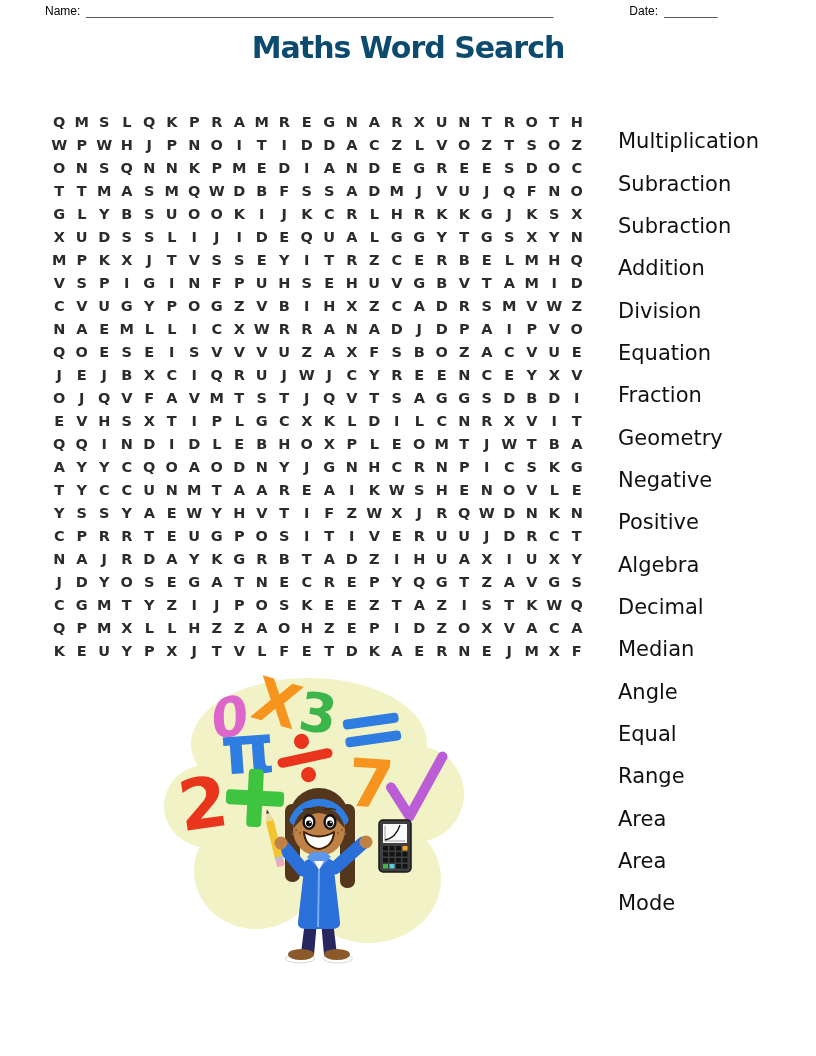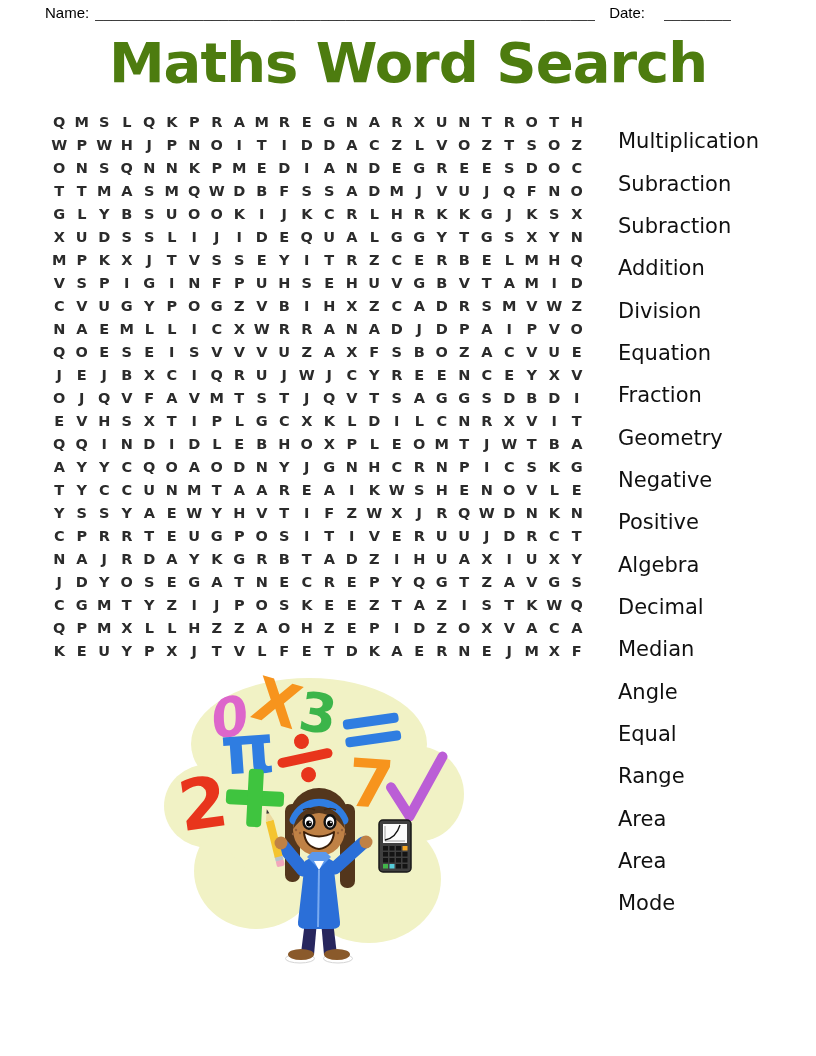--- a/index.html
+++ b/index.html
@@ -1,26 +1,26 @@
 <!DOCTYPE html>
 <html><head>
 <meta charset="utf-8">
 <style>
   html,body{margin:0;padding:0;background:#fff;}
   .page{position:relative;width:816px;height:1056px;background:#ffffff;overflow:hidden;
         font-family:"DejaVu Sans","Liberation Sans",sans-serif;}
   
   .header{position:absolute;left:45px;right:74px;top:4px;display:flex;align-items:flex-end;
-          font-family:"Liberation Sans",sans-serif;font-size:15px;color:#000;}
+          font-family:"Liberation Sans",sans-serif;font-size:12px;color:#000;}
   .blank{white-space:nowrap;overflow:hidden;color:#333;}
   .name-blank{flex:1;margin:0 14px 0 6px;}
-  .date-blank{margin-left:19px;width:78px;}
+  .date-blank{margin-left:6px;width:78px;}
   
   .title{position:absolute;top:30px;left:0;width:100%;text-align:center;margin:0;
-         font-size:56px;font-weight:700;letter-spacing:-1px;color:#4d7c0f;}
+         font-size:30px;font-weight:700;letter-spacing:-1px;color:#0c4a6e;}
   
   .ws-grid{position:absolute;left:48px;top:110px;display:grid;
            grid-template-columns:repeat(24,22.5px);grid-auto-rows:23px;
            font-size:14.5px;font-weight:700;color:#2b2b2b;}
   .ws-grid span{display:flex;align-items:center;justify-content:center;}
   
   .word-list{position:absolute;left:602px;top:104px;margin:16px;padding:0;list-style:none;
              font-size:21px;color:#101010;}
   .word-list li{height:42.35px;display:flex;align-items:center;}
   

